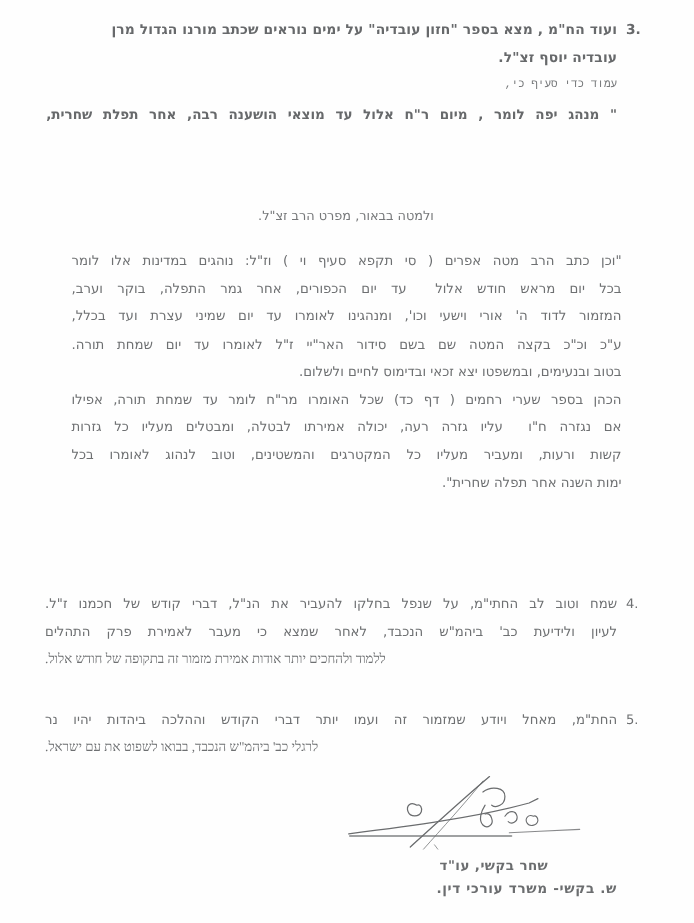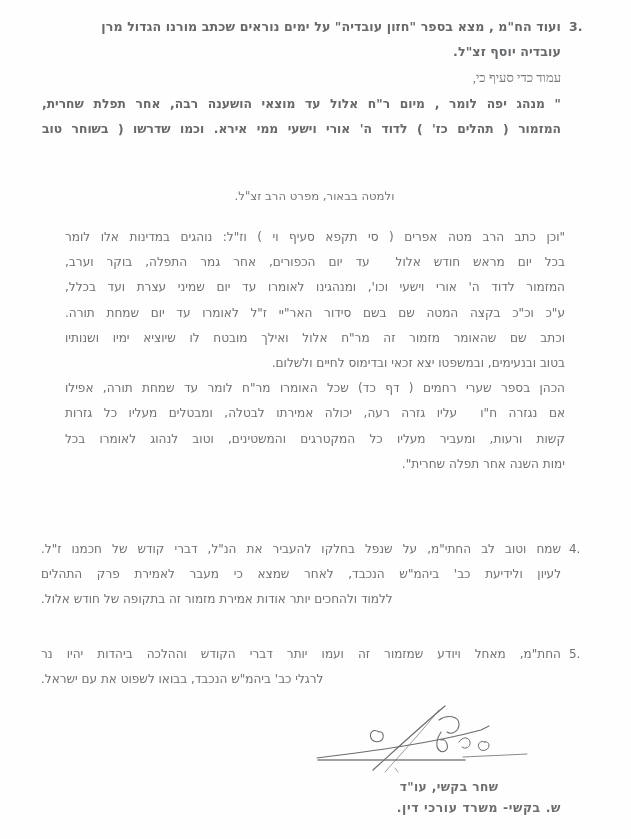--- a/index.html
+++ b/index.html
@@ -73,23 +73,23 @@
     letter-spacing: 0.1px;
     text-align: justify;
     text-align-last: right;
     color: #67696b;
   }
   .s3-lead .tail {
     display: block;
     text-align: right;
   }
   .s3-ref {
-    font-family: Liberation Serif, serif;
-    font-weight: 400;
-    font-size: 13px;
+    font-family: Liberation Mono, monospace;
+    font-weight: 400;
+    font-size: 10px;
     line-height: 25px;
     text-align: right;
     color: #76787a;
     margin-top: 1px;
   }
   .s3-quote {
     font-family: "DejaVu Sans", "Liberation Sans", sans-serif;
     font-weight: 700;
     font-size: 12.3px;
     line-height: 25px;
@@ -176,20 +176,21 @@
   }
   .para-body .line {
     display: block;
     text-align: justify;
     text-align-last: justify;
     white-space: pre-wrap;
   }
   .para-body .line.last {
     text-align: center;
     text-align-last: left;
+    font-family: Liberation Serif, serif;
   }
 
   
   #signature-block {
     position: absolute;
     top: 702px;
     right: 58px;
     width: 300px;
   }
   #signature-mark {
@@ -229,34 +230,32 @@
   <div id="section-three" class="clause scan">
     <div class="clause-num">3.</div>
     <div class="clause-body">
       <div class="s3-lead">
         <span>ועוד הח"מ , מצא בספר "חזון עובדיה" על ימים נוראים שכתב מורנו הגדול מרן</span>
         <span class="tail">עובדיה יוסף זצ"ל.</span>
       </div>
       <div class="s3-ref">עמוד כדי סעיף כי,</div>
       <div class="s3-quote">
         <span class="qline stretch">" מנהג יפה לומר , מיום ר"ח אלול עד מוצאי הושענה רבה, אחר תפלת שחרית,</span>
-        <span class="qline stretch">המזמור ( תהלים כז' ) לדוד ה' אורי וישעי ממי אירא. וכמו שדרשו ( בשוחר טוב</span>
       </div>
     </div>
   </div>
 
   <div id="below-note" class="scan">ולמטה בבאור, מפרט הרב זצ"ל.</div>
 
   <div id="quoted-body" class="scan">
     <p class="qp">
       <span class="line">"וכן כתב הרב מטה אפרים ( סי תקפא סעיף וי ) וז"ל: נוהגים במדינות אלו לומר</span>
       <span class="line">בכל יום מראש חודש אלול  עד יום הכפורים, אחר גמר התפלה, בוקר וערב,</span>
       <span class="line">המזמור לדוד ה' אורי וישעי וכו', ומנהגינו לאומרו עד יום שמיני עצרת ועד בכלל,</span>
       <span class="line">ע"כ וכ"כ בקצה המטה שם בשם סידור האר"יי ז"ל לאומרו עד יום שמחת תורה.</span>
-      <span class="line">וכתב שם שהאומר מזמור זה מר"ח אלול ואילך מובטח לו שיוציא ימיו ושנותיו</span>
       <span class="line last">בטוב ובנעימים, ובמשפטו יצא זכאי ובדימוס לחיים ולשלום.</span>
       <span class="line">הכהן בספר שערי רחמים ( דף כד) שכל האומרו מר"ח לומר עד שמחת תורה, אפילו</span>
       <span class="line">אם נגזרה ח"ו  עליו גזרה רעה, יכולה אמירתו לבטלה, ומבטלים מעליו כל גזרות</span>
       <span class="line">קשות ורעות, ומעביר מעליו כל המקטרגים והמשטינים, וטוב לנהוג לאומרו בכל</span>
       <span class="line last">ימות השנה אחר תפלה שחרית".</span>
     </p>
   </div>
 
   <div id="section-four" class="clause scan">
     <div class="clause-num">4.</div>

